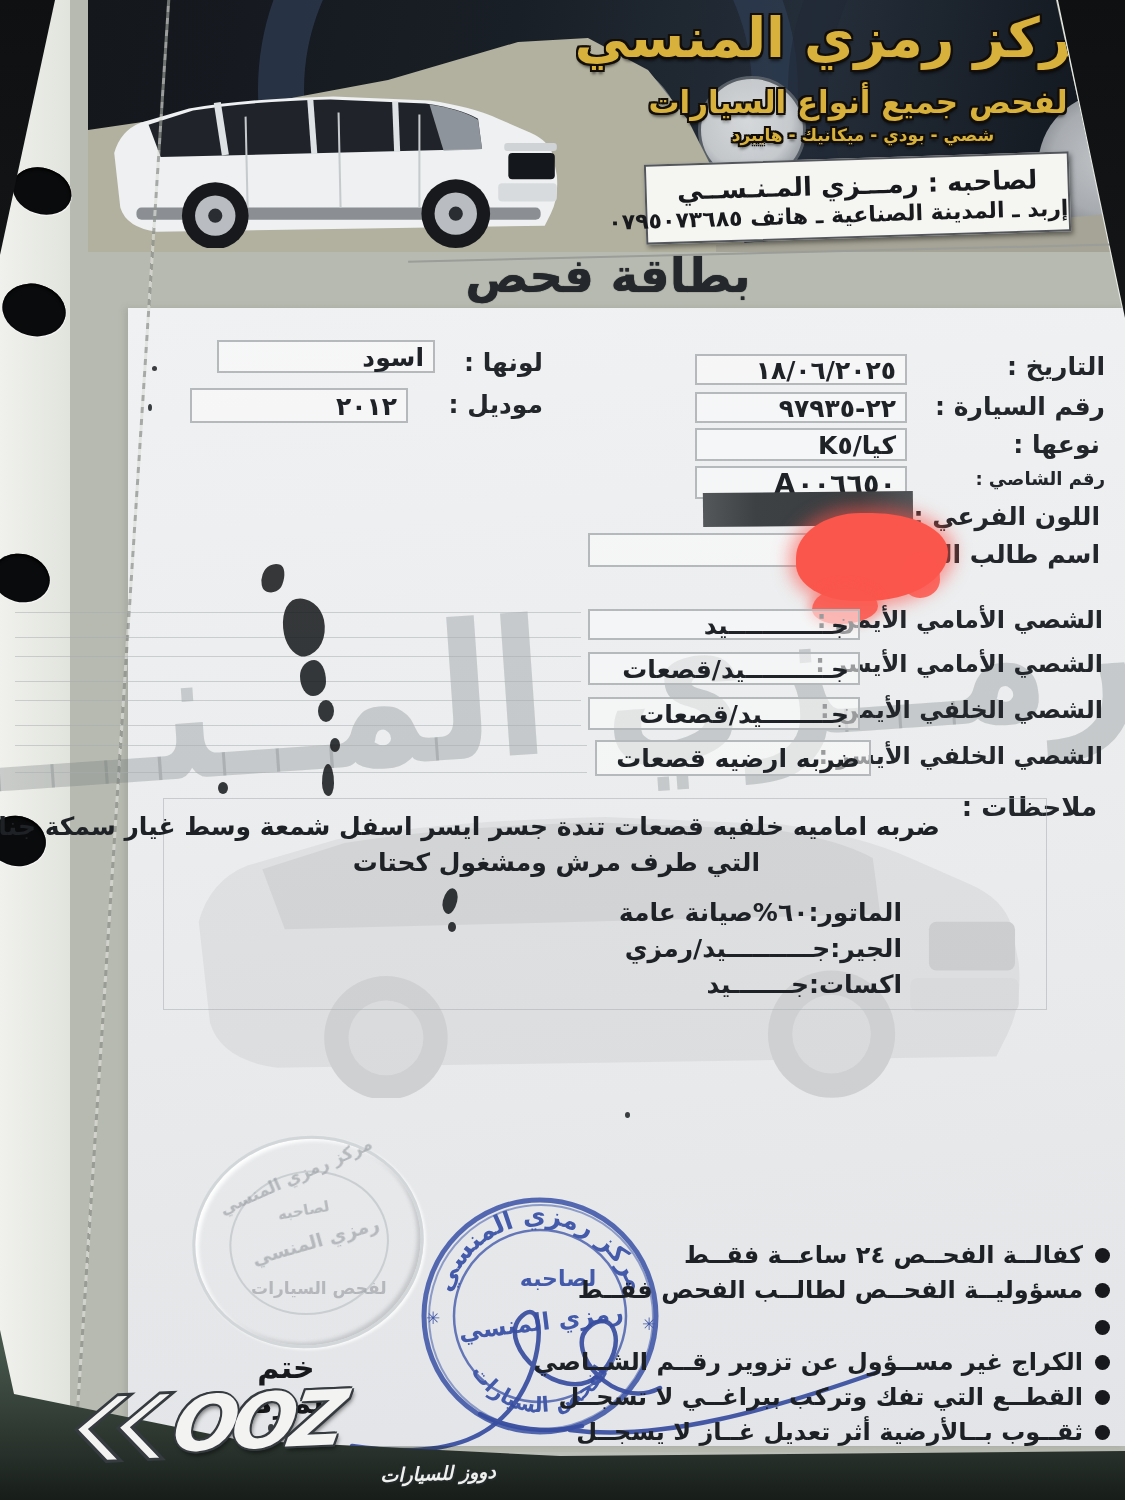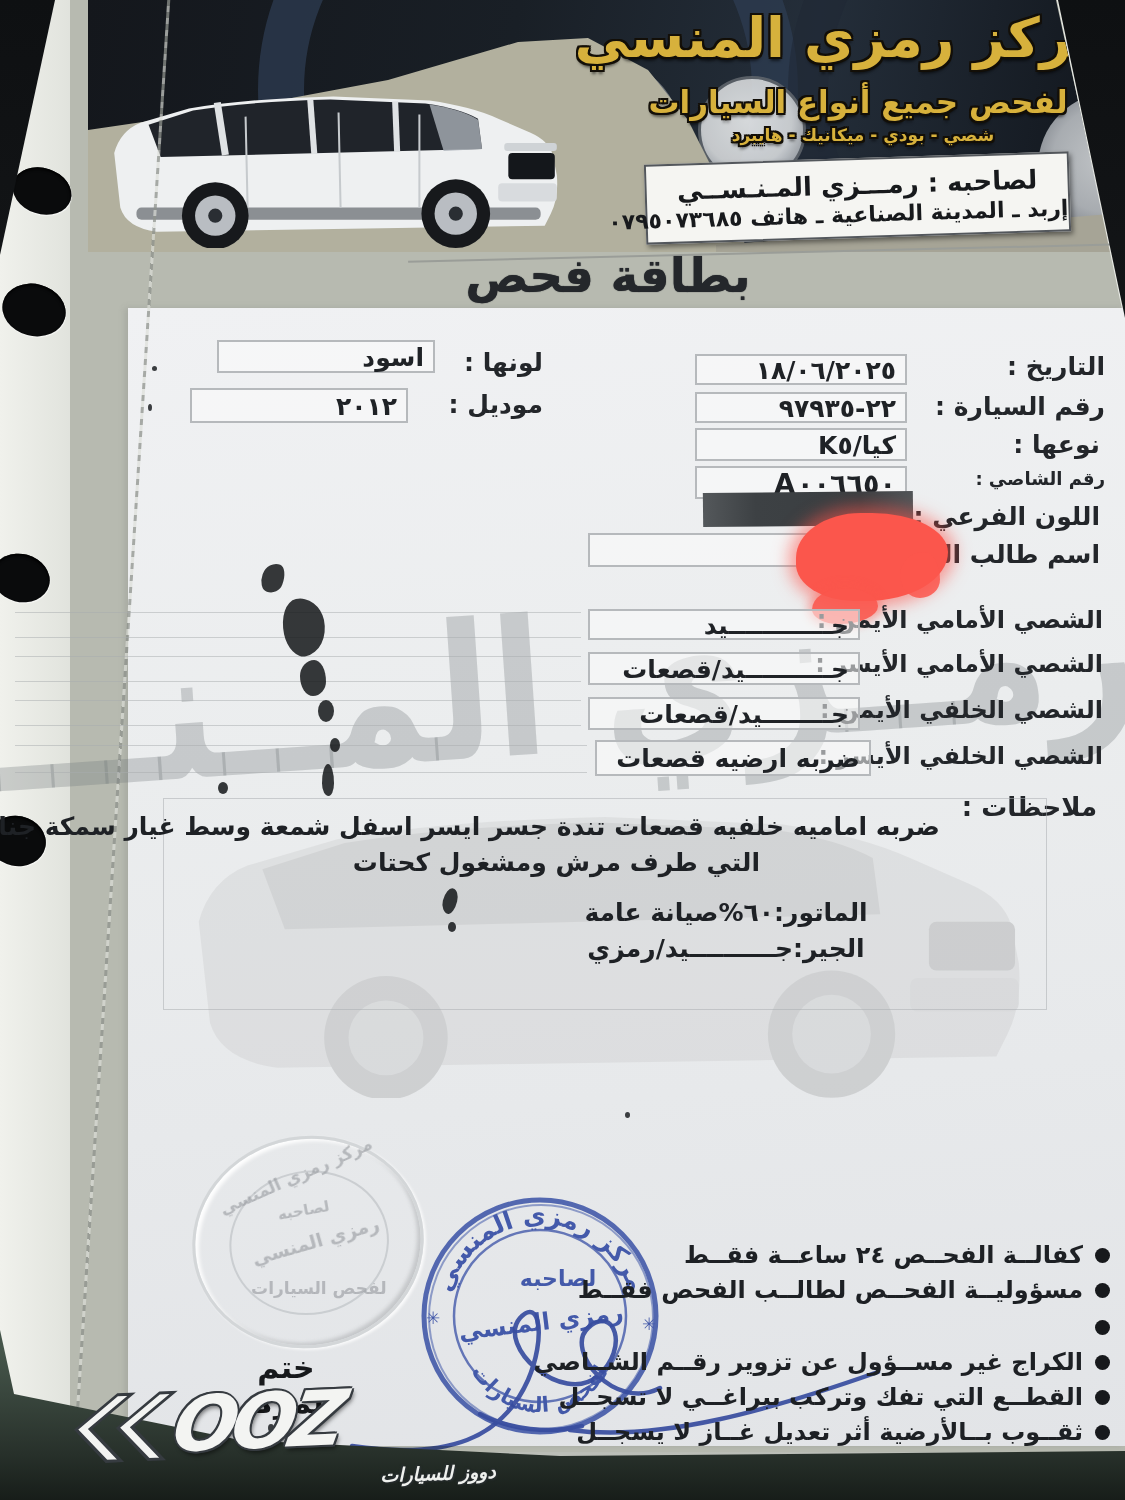--- a/index.html
+++ b/index.html
@@ -48,21 +48,21 @@
     direction:rtl;white-space:nowrap;}
   .num{direction:ltr;unicode-bidi:isolate;}
   .faintline{position:absolute;border-top:1px solid rgba(168,171,174,.5);border-bottom:1px solid rgba(168,171,174,.5);}
   .redact{position:absolute;left:703px;top:492px;width:210px;height:34px;transform:rotate(-.6deg);
     background:linear-gradient(90deg,#54585b 0%,#3d4144 25%,#3a3e41 75%,#515558 100%);}
   .blob{position:absolute;background:#fb564c;}
   .ink{position:absolute;background:#141619;opacity:.85;}
   .noteslbl{position:absolute;right:28px;top:792px;direction:rtl;font-weight:bold;font-size:26px;color:#23262a;}
   .notesbox{position:absolute;left:163px;top:798px;width:884px;height:212px;border:1px solid rgba(172,175,178,.55);}
   .notetext{position:absolute;direction:rtl;text-align:center;font-weight:bold;font-size:25px;color:#1e2125;white-space:nowrap;}
-  .mech{position:absolute;left:550px;width:352px;direction:rtl;text-align:center;font-weight:bold;font-size:25px;color:#1e2125;white-space:nowrap;}
+  .mech{position:absolute;left:550px;width:352px;direction:rtl;text-align:right;font-weight:bold;font-size:25px;color:#1e2125;white-space:nowrap;}
   
   .wm-callig{position:absolute;left:120px;top:538px;width:1010px;height:320px;overflow:visible;
     font-size:150px;font-weight:bold;letter-spacing:8px;color:rgba(112,118,124,.30);
     direction:rtl;white-space:nowrap;transform:rotate(-4deg) scale(1.05,1.25);transform-origin:right top;}
   .wm-car{position:absolute;left:165px;top:742px;width:880px;opacity:.20;filter:grayscale(1) blur(.4px);}
   
   .emboss{position:absolute;left:192px;top:1136px;width:232px;height:212px;border-radius:50%;transform:rotate(-10deg);
     border:3px solid rgba(210,213,215,.95);
     box-shadow:inset 3px 3px 4px rgba(255,255,255,.95),inset -3px -3px 4px rgba(150,153,156,.4),2px 2px 3px rgba(255,255,255,.8);}
   .emboss .inner{position:absolute;left:34px;top:32px;width:160px;height:144px;border-radius:50%;border:2px solid rgba(198,201,204,.85);}
@@ -242,20 +242,21 @@
     <div class="ink" style="left:443px;top:888px;width:14px;height:26px;border-radius:50% 50% 40% 60%/55% 45% 55% 45%;transform:rotate(14deg);"></div>
     <div class="ink" style="left:448px;top:922px;width:8px;height:10px;border-radius:50%;"></div>
 
     <div class="noteslbl">ملاحظات :</div>
     <div class="notesbox"></div>
     <div class="notetext" style="left:200px;top:812px;width:740px;">ضربه اماميه خلفيه قصعات تندة جسر ايسر اسفل شمعة وسط غيار سمكة جناح</div>
     <div class="notetext" style="left:430px;top:848px;width:330px;">التي طرف مرش ومشغول كحتات</div>
 
     <div class="mech" style="top:898px;">الماتور:٦٠%صيانة عامة</div>
     <div class="mech" style="top:934px;">الجير:جــــــــــيد/رمزي</div>
+    <div class="mech" style="top:970px;">اكسات:جـــــــيد</div>
 
     <div class="emboss">
       <div class="inner"></div>
       <span style="left:30px;top:26px;font-size:17px;transform:rotate(-14deg);">مركز رمزي المنسي</span>
       <span style="left:88px;top:62px;font-size:15px;">لصاحبه</span>
       <span style="left:55px;top:92px;font-size:19px;transform:rotate(-6deg);">رمزي المنسي</span>
       <span style="left:48px;top:140px;font-size:17px;transform:rotate(10deg);">لفحص السيارات</span>
     </div>
     <div class="stamp-label">ختم المركز</div>
 

